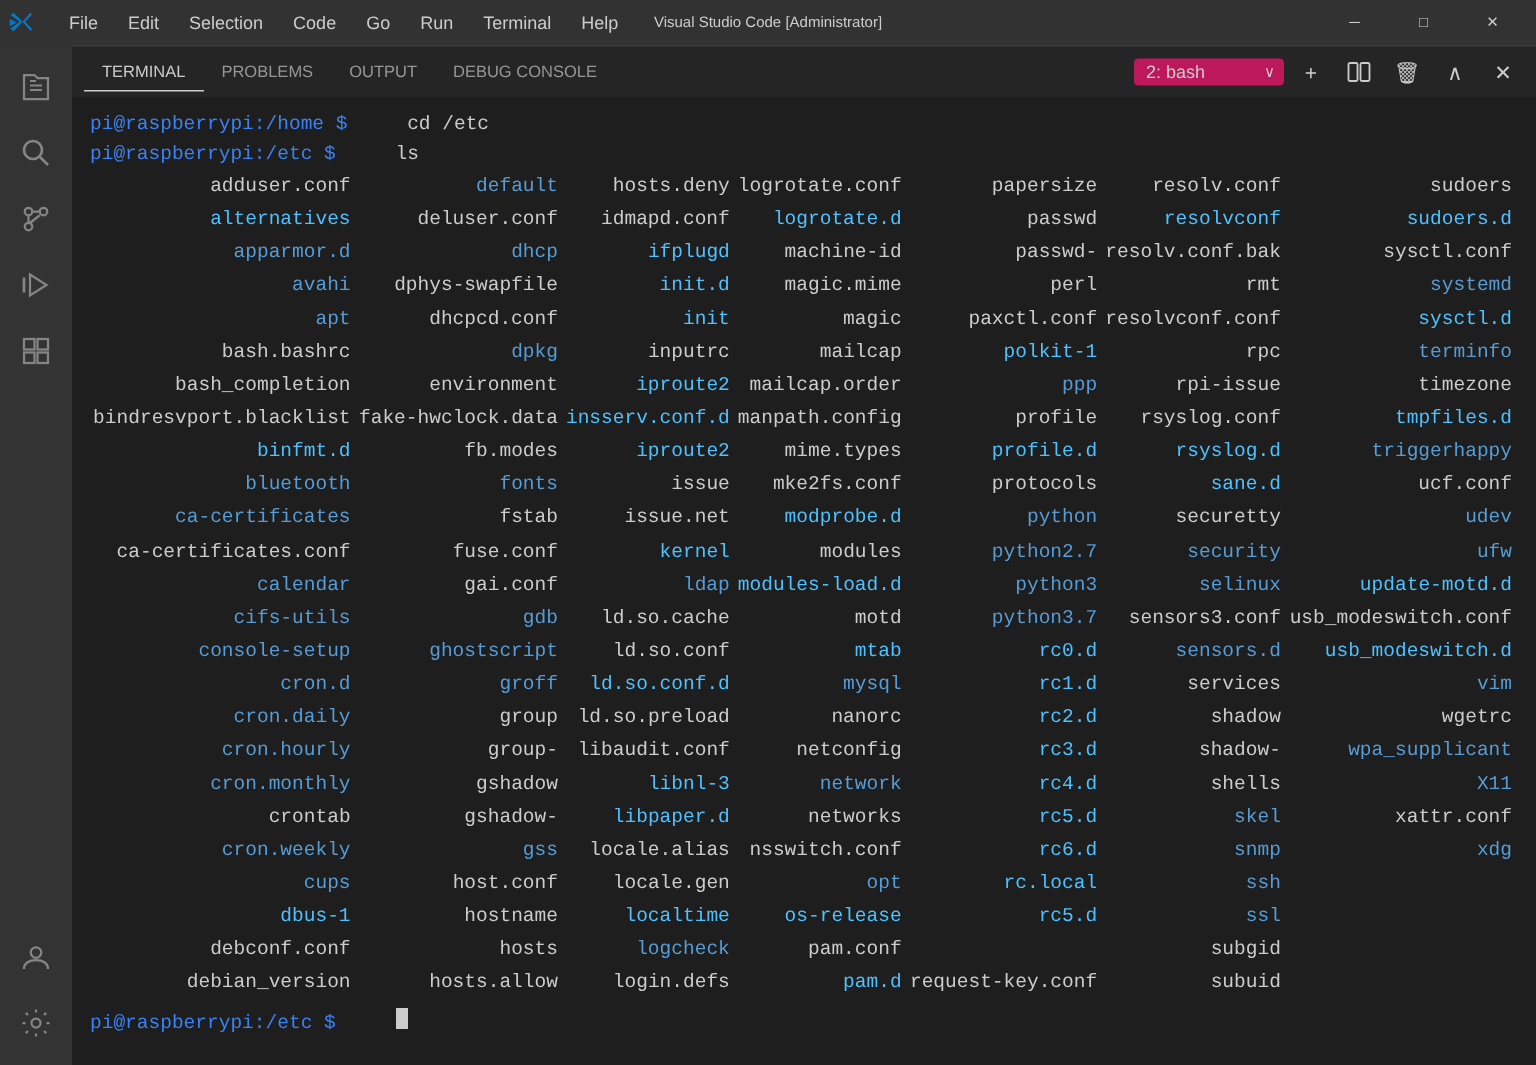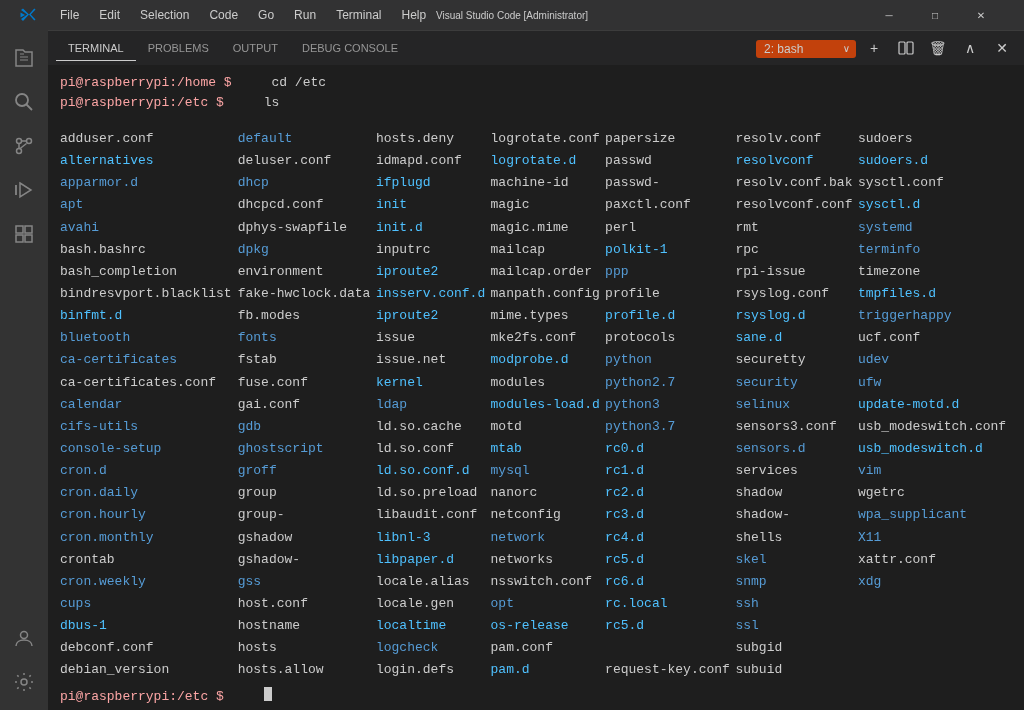--- a/index.html
+++ b/index.html
@@ -12,21 +12,21 @@
       color: #cccccc;
     }
 
     
     #titlebar {
       height: 30px;
       background: #323233;
       display: flex;
       align-items: center;
       justify-content: space-between;
-      padding: 0 20px;
+      padding: 0 6px;
     }
     #titlebar-left {
       display: flex;
       align-items: center;
       gap: 16px;
     }
     .menu-items {
       display: flex;
       gap: 4px;
     }
@@ -125,21 +125,21 @@
     }
 
     
     #terminal-right-controls {
       margin-left: auto;
       display: flex;
       align-items: center;
       gap: 4px;
     }
     .terminal-select {
-      background: #c2410c;
+      background: #be185d;
       color: #cccccc;
       border: none;
       border-radius: 3px;
       padding: 2px 24px 2px 8px;
       font-size: 12px;
       cursor: pointer;
       outline: none;
       appearance: none;
       -webkit-appearance: none;
       min-width: 100px;
@@ -177,21 +177,21 @@
       flex: 1;
       background: #1e1e1e;
       padding: 8px 12px;
       overflow-y: auto;
       font-family: 'Consolas', 'Courier New', monospace;
       font-size: 13px;
       line-height: 1.5;
     }
 
     .term-line { white-space: pre; display: flex; flex-wrap: wrap; }
-    .prompt { color: #fca5a5; }
+    .prompt { color: #3b82f6; }
     .cmd { color: #cccccc; margin-left: 32px; }
     .cursor {
       display: inline-block;
       width: 8px;
       height: 14px;
       background: #cccccc;
       vertical-align: middle;
     }
     .ls-item {
       padding: 0 4px 2px 0;
@@ -326,21 +326,21 @@
       <div id="terminal-content">
         <div class="term-line">
           <span class="prompt">pi@raspberrypi:/home $</span>
           <span class="cmd"> cd /etc</span>
         </div>
         <div class="term-line">
           <span class="prompt">pi@raspberrypi:/etc $</span>
           <span class="cmd"> ls</span>
         </div>
 
-        <div style="font-family:'Consolas','Courier New',monospace; font-size:13px; line-height:1.55; margin-top:17px;">
+        <div style="font-family:'Consolas','Courier New',monospace; font-size:13px; line-height:1.55; margin-top:2px;text-align:right;">
           <table style="border-collapse:collapse; width:100%;">
             <tbody>
               <tr>
                 <td class="ls-item file">adduser.conf</td>
                 <td class="ls-item dir">default</td>
                 <td class="ls-item file">hosts.deny</td>
                 <td class="ls-item file">logrotate.conf</td>
                 <td class="ls-item file">papersize</td>
                 <td class="ls-item file">resolv.conf</td>
                 <td class="ls-item file">sudoers</td>
@@ -357,38 +357,38 @@
               <tr>
                 <td class="ls-item dir">apparmor.d</td>
                 <td class="ls-item dir">dhcp</td>
                 <td class="ls-item link">ifplugd</td>
                 <td class="ls-item file">machine-id</td>
                 <td class="ls-item file">passwd-</td>
                 <td class="ls-item file">resolv.conf.bak</td>
                 <td class="ls-item file">sysctl.conf</td>
               </tr>
               <tr>
+                <td class="ls-item dir">avahi</td>
+                <td class="ls-item file">dphys-swapfile</td>
+                <td class="ls-item link">init.d</td>
+                <td class="ls-item file">magic.mime</td>
+                <td class="ls-item file">perl</td>
+                <td class="ls-item file">rmt</td>
+                <td class="ls-item dir">systemd</td>
+              </tr>
+              <tr>
                 <td class="ls-item dir">apt</td>
                 <td class="ls-item file">dhcpcd.conf</td>
                 <td class="ls-item link">init</td>
                 <td class="ls-item file">magic</td>
                 <td class="ls-item file">paxctl.conf</td>
                 <td class="ls-item file">resolvconf.conf</td>
                 <td class="ls-item link">sysctl.d</td>
               </tr>
               <tr>
-                <td class="ls-item dir">avahi</td>
-                <td class="ls-item file">dphys-swapfile</td>
-                <td class="ls-item link">init.d</td>
-                <td class="ls-item file">magic.mime</td>
-                <td class="ls-item file">perl</td>
-                <td class="ls-item file">rmt</td>
-                <td class="ls-item dir">systemd</td>
-              </tr>
-              <tr>
                 <td class="ls-item file">bash.bashrc</td>
                 <td class="ls-item dir">dpkg</td>
                 <td class="ls-item file">inputrc</td>
                 <td class="ls-item file">mailcap</td>
                 <td class="ls-item link">polkit-1</td>
                 <td class="ls-item file">rpc</td>
                 <td class="ls-item dir">terminfo</td>
               </tr>
               <tr>
                 <td class="ls-item file">bash_completion</td>

